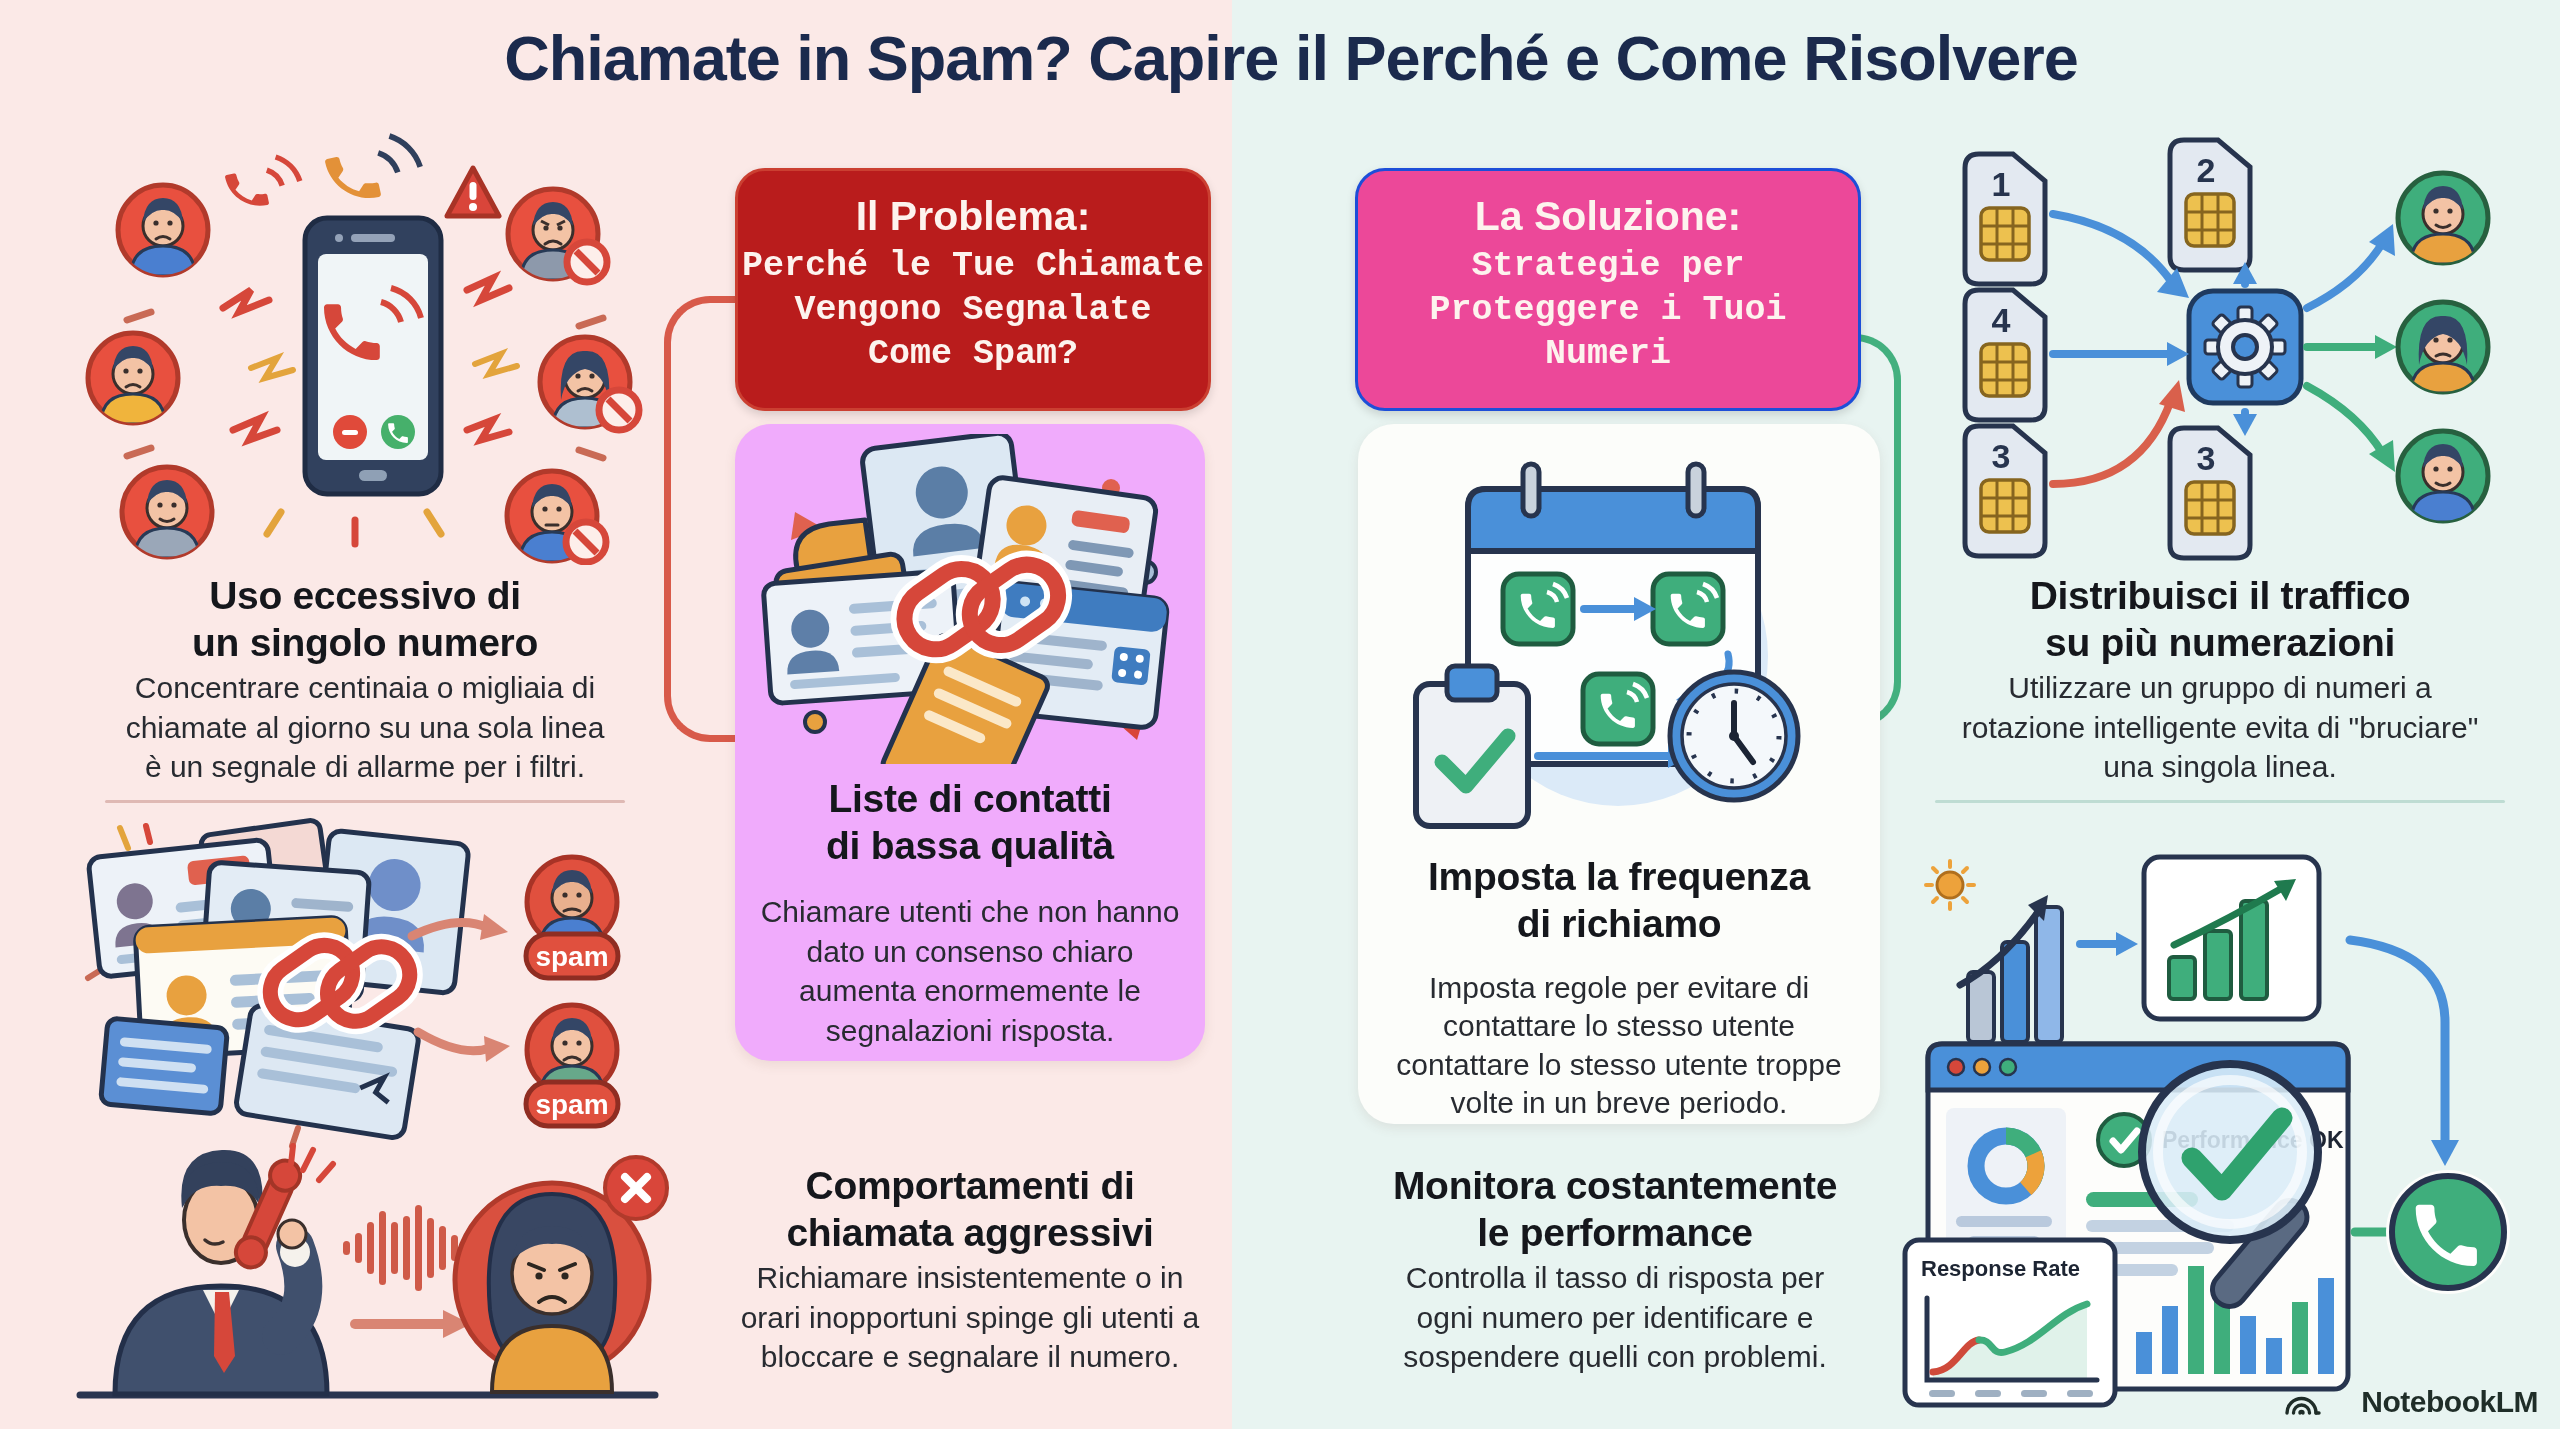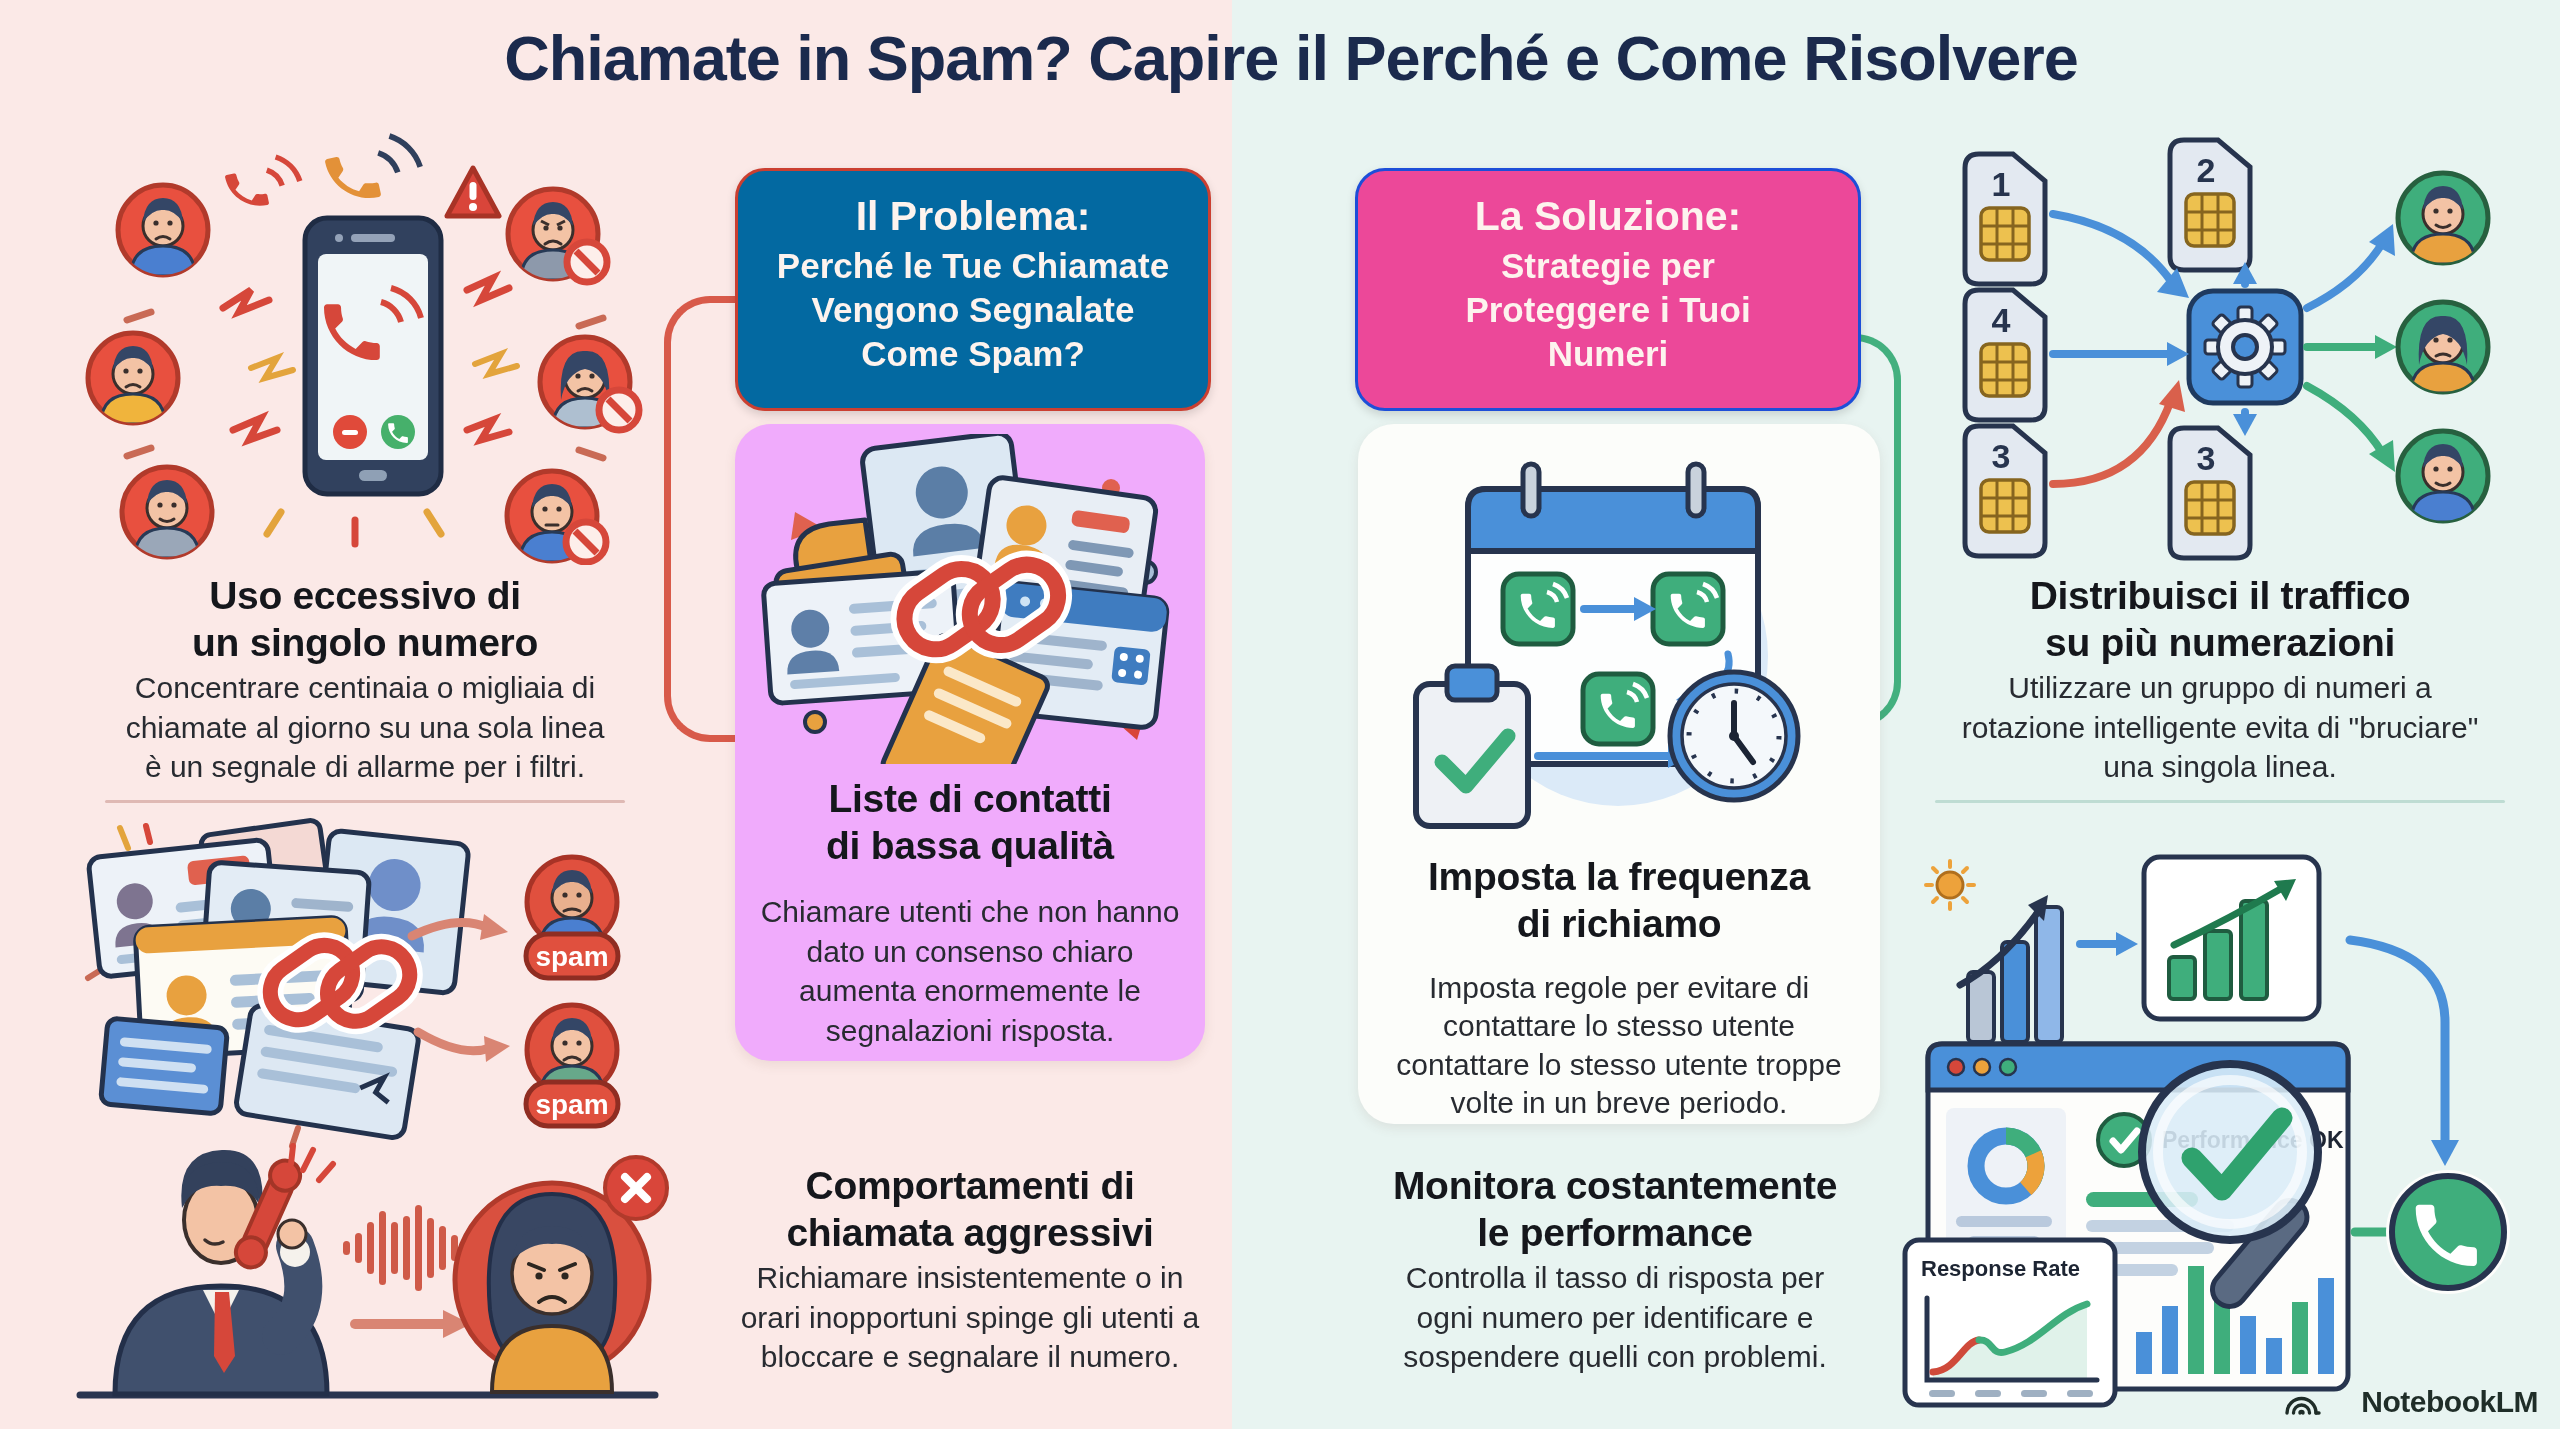--- a/index.html
+++ b/index.html
@@ -4,24 +4,24 @@
 <style>
   html,body{margin:0;padding:0;}
   body{width:2560px;height:1429px;position:relative;overflow:hidden;
        font-family:"Liberation Sans",sans-serif;-webkit-font-smoothing:antialiased;}
   .abs{position:absolute;}
   .bg-left{left:0;top:0;width:1232px;height:1429px;background:#FBE9E7;}
   .bg-right{left:1232px;top:0;width:1328px;height:1429px;background:#E8F4F1;}
   .title{left:0;right:0;top:22px;text-align:center;font-size:63px;font-weight:bold;
          color:#1B2A4D;letter-spacing:-1px;padding-left:22px;}
   .colbox{border-radius:30px;text-align:center;box-shadow:0 4px 10px rgba(0,0,0,.14);}
-  .box-red{left:735px;top:168px;width:470px;height:237px;background:#0369a1;border:3px solid #CB3F31;}
+  .box-red{left:735px;top:168px;width:470px;height:237px;background:#b91c1c;border:3px solid #CB3F31;}
   .box-green{left:1355px;top:168px;width:500px;height:237px;background:#ec4899;border:3px solid #1d4ed8;}
   .boxtitle{margin-top:22px;font-size:41px;font-weight:bold;color:#FDF3EE;}
-  .boxsub{margin-top:4px;font-size:35px;font-weight:bold;color:#FDF3EE;line-height:1.26;}
+  .boxsub{margin-top:4px;font-size:35px;font-weight:bold;color:#FDF3EE;line-height:1.26;font-family:Liberation Mono, monospace;}
   .boxsub span{display:block;}
   .bracket-red{left:664px;top:296px;width:74px;height:432px;border:7px solid #D85A4A;border-right:none;
                border-radius:46px 0 0 46px;}
   .bracket-green{left:1852px;top:334px;width:42px;height:380px;border:7px solid #43B07F;border-left:none;
                border-radius:0 46px 46px 0;}
   .card{background:#f0abfc;border-radius:36px;box-shadow:0 4px 12px rgba(110,70,60,.10);}
   .cardA{left:735px;top:424px;width:470px;height:637px;}
   .cardB{left:1358px;top:424px;width:522px;height:700px;background:#FCFDFA;}
   .h2{font-size:39px;font-weight:bold;line-height:1.2;color:#15171C;text-align:center;letter-spacing:-0.3px;}
   .h2 span{display:block;}

